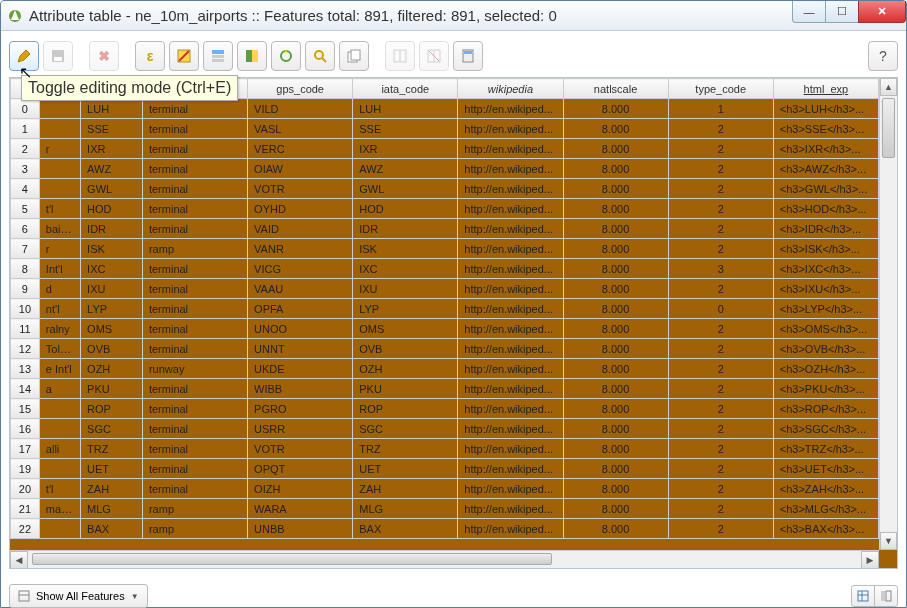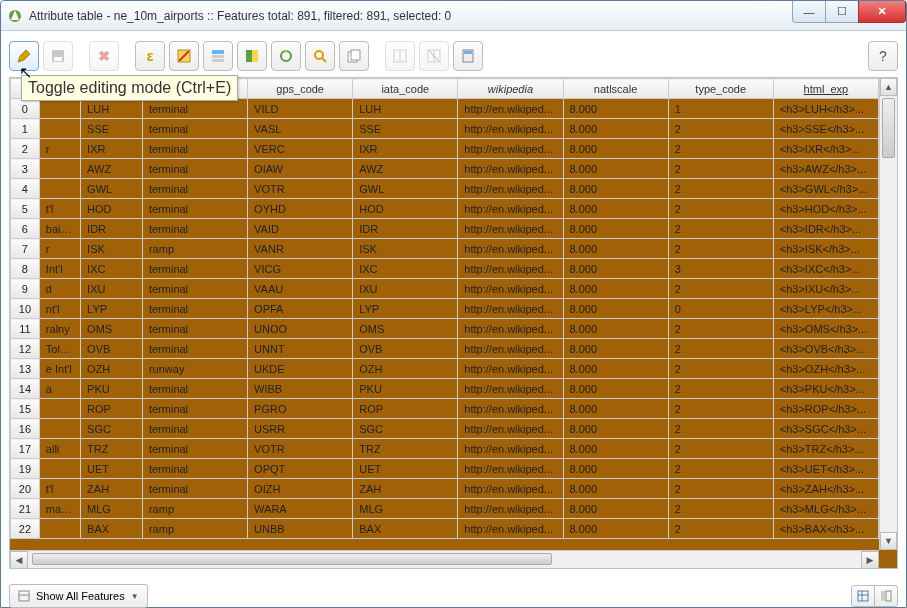--- a/index.html
+++ b/index.html
@@ -1,40 +1,40 @@
 <!DOCTYPE html>
 <html><head>
 <meta charset="utf-8">
 <style>
   * { box-sizing: border-box; margin: 0; padding: 0; }
   html, body { width: 907px; height: 608px; font-family: "Segoe UI", Tahoma, sans-serif; font-size: 12px; overflow: hidden; background: #fff; }
   .window { width: 907px; height: 608px; border: 1px solid #5a7ca0; border-radius: 4px 4px 0 0; background: #fff; display: flex; flex-direction: column; }
   .titlebar { height: 30px; background: linear-gradient(#fdfdfd,#e8eef6); display: flex; align-items: center; padding: 0 0 0 6px; border-bottom: 1px solid #bcd; border-radius: 4px 4px 0 0; }
   .titlebar .appicon { width: 16px; height: 16px; margin-right: 6px; }
-  .titlebar .title { flex: 1; color: #333; font-size: 12px; }
+  .titlebar .title { flex: 1; color: #333; font-size: 15px; }
   .win-controls { display: flex; height: 22px; align-self: flex-start; }
   .win-btn { width: 34px; height: 22px; border: 1px solid #8aa; border-top: none; background: linear-gradient(#f5f9fd,#d9e6f2); display: flex; align-items: center; justify-content: center; font-size: 11px; color: #333; margin-left: -1px; cursor: pointer; }
   .win-btn.min { border-radius: 0 0 0 4px; }
   .win-btn.close { background: linear-gradient(#f08080,#d83030); color: #fff; border-color: #a03030; border-radius: 0 0 4px 0; font-weight: bold; width: 48px; }
   .content { flex: 1; padding: 8px; display: flex; flex-direction: column; position: relative; }
   .toolbar { display: flex; gap: 4px; align-items: center; height: 34px; margin-bottom: 4px; position: relative; }
   .tbtn { width: 30px; height: 30px; border: 1px solid #bbb; border-radius: 4px; background: linear-gradient(#fdfdfd,#ececec); display: flex; align-items: center; justify-content: center; cursor: pointer; color: #555; font-size: 14px; }
   .tbtn.disabled { opacity: 0.45; cursor: default; }
   .tbtn.active { border-color: #7aa3d4; background: linear-gradient(#fff,#def); }
   .help-btn { margin-left: auto; }
   .sep { width: 8px; }
   .cursor-arrow { position: absolute; left: 18px; top: 32px; z-index: 20; font-size: 16px; color: #000; pointer-events: none; }
   .tooltip { position: absolute; left: 20px; top: 44px; z-index: 19; background: #ffffe1; border: 1px solid #aaa; padding: 3px 6px; font-size: 16px; color: #333; box-shadow: 1px 1px 2px rgba(0,0,0,.2); }
   .grid-wrap { flex: 1; border: 1px solid #b8c4d0; position: relative; overflow: hidden; background: #a16207; }
   .grid-scroll { position: absolute; left: 0; top: 0; right: 18px; bottom: 18px; overflow: hidden; }
   table.grid { border-collapse: collapse; width: 100%; table-layout: fixed; }
   table.grid th, table.grid td { border: 1px solid #ccc; padding: 2px 6px; height: 20px; font-size: 11px; white-space: nowrap; overflow: hidden; text-overflow: ellipsis; }
   table.grid th { background: linear-gradient(#fbfbfb,#e8e8e8); font-weight: normal; color: #333; text-align: center; }
   table.grid td { color: #222; }
-  table.grid td.num { text-align: left; }
+  table.grid td.num { text-align: center; }
   .row-hdr { width: 28px; background: linear-gradient(#fbfbfb,#e8e8e8); text-align: center; color: #444; }
   .corner { width: 28px; }
   .vscroll { position: absolute; right: 0; top: 0; bottom: 18px; width: 18px; background: #f0f0f0; border-left: 1px solid #ccc; }
   .vscroll .up, .vscroll .down { height: 18px; background: linear-gradient(#fafafa,#e0e0e0); border: 1px solid #bbb; margin: 0; display:flex;align-items:center;justify-content:center;font-size:9px;color:#555;cursor:pointer;}
   .vscroll .thumb { position: absolute; top: 20px; left: 2px; right: 2px; height: 60px; background: linear-gradient(#eee,#ccc); border: 1px solid #aaa; border-radius: 2px; cursor:pointer;}
   .vscroll .down { position: absolute; bottom: 0; left:0; right:0;}
   .hscroll { position: absolute; left: 0; right: 18px; bottom: 0; height: 18px; background: #f0f0f0; border-top: 1px solid #ccc; }
   .hscroll .left, .hscroll .right { width: 18px; height: 18px; background: linear-gradient(#fafafa,#e0e0e0); border: 1px solid #bbb; display:inline-flex;align-items:center;justify-content:center;font-size:9px;color:#555;cursor:pointer; position:absolute; top:0;}
   .hscroll .left { left:0; } .hscroll .right { right:0; }
   .hscroll .thumb { position: absolute; top: 2px; left: 22px; height: 12px; width: 520px; background: linear-gradient(#eee,#ccc); border: 1px solid #aaa; border-radius: 2px; cursor:pointer;}

